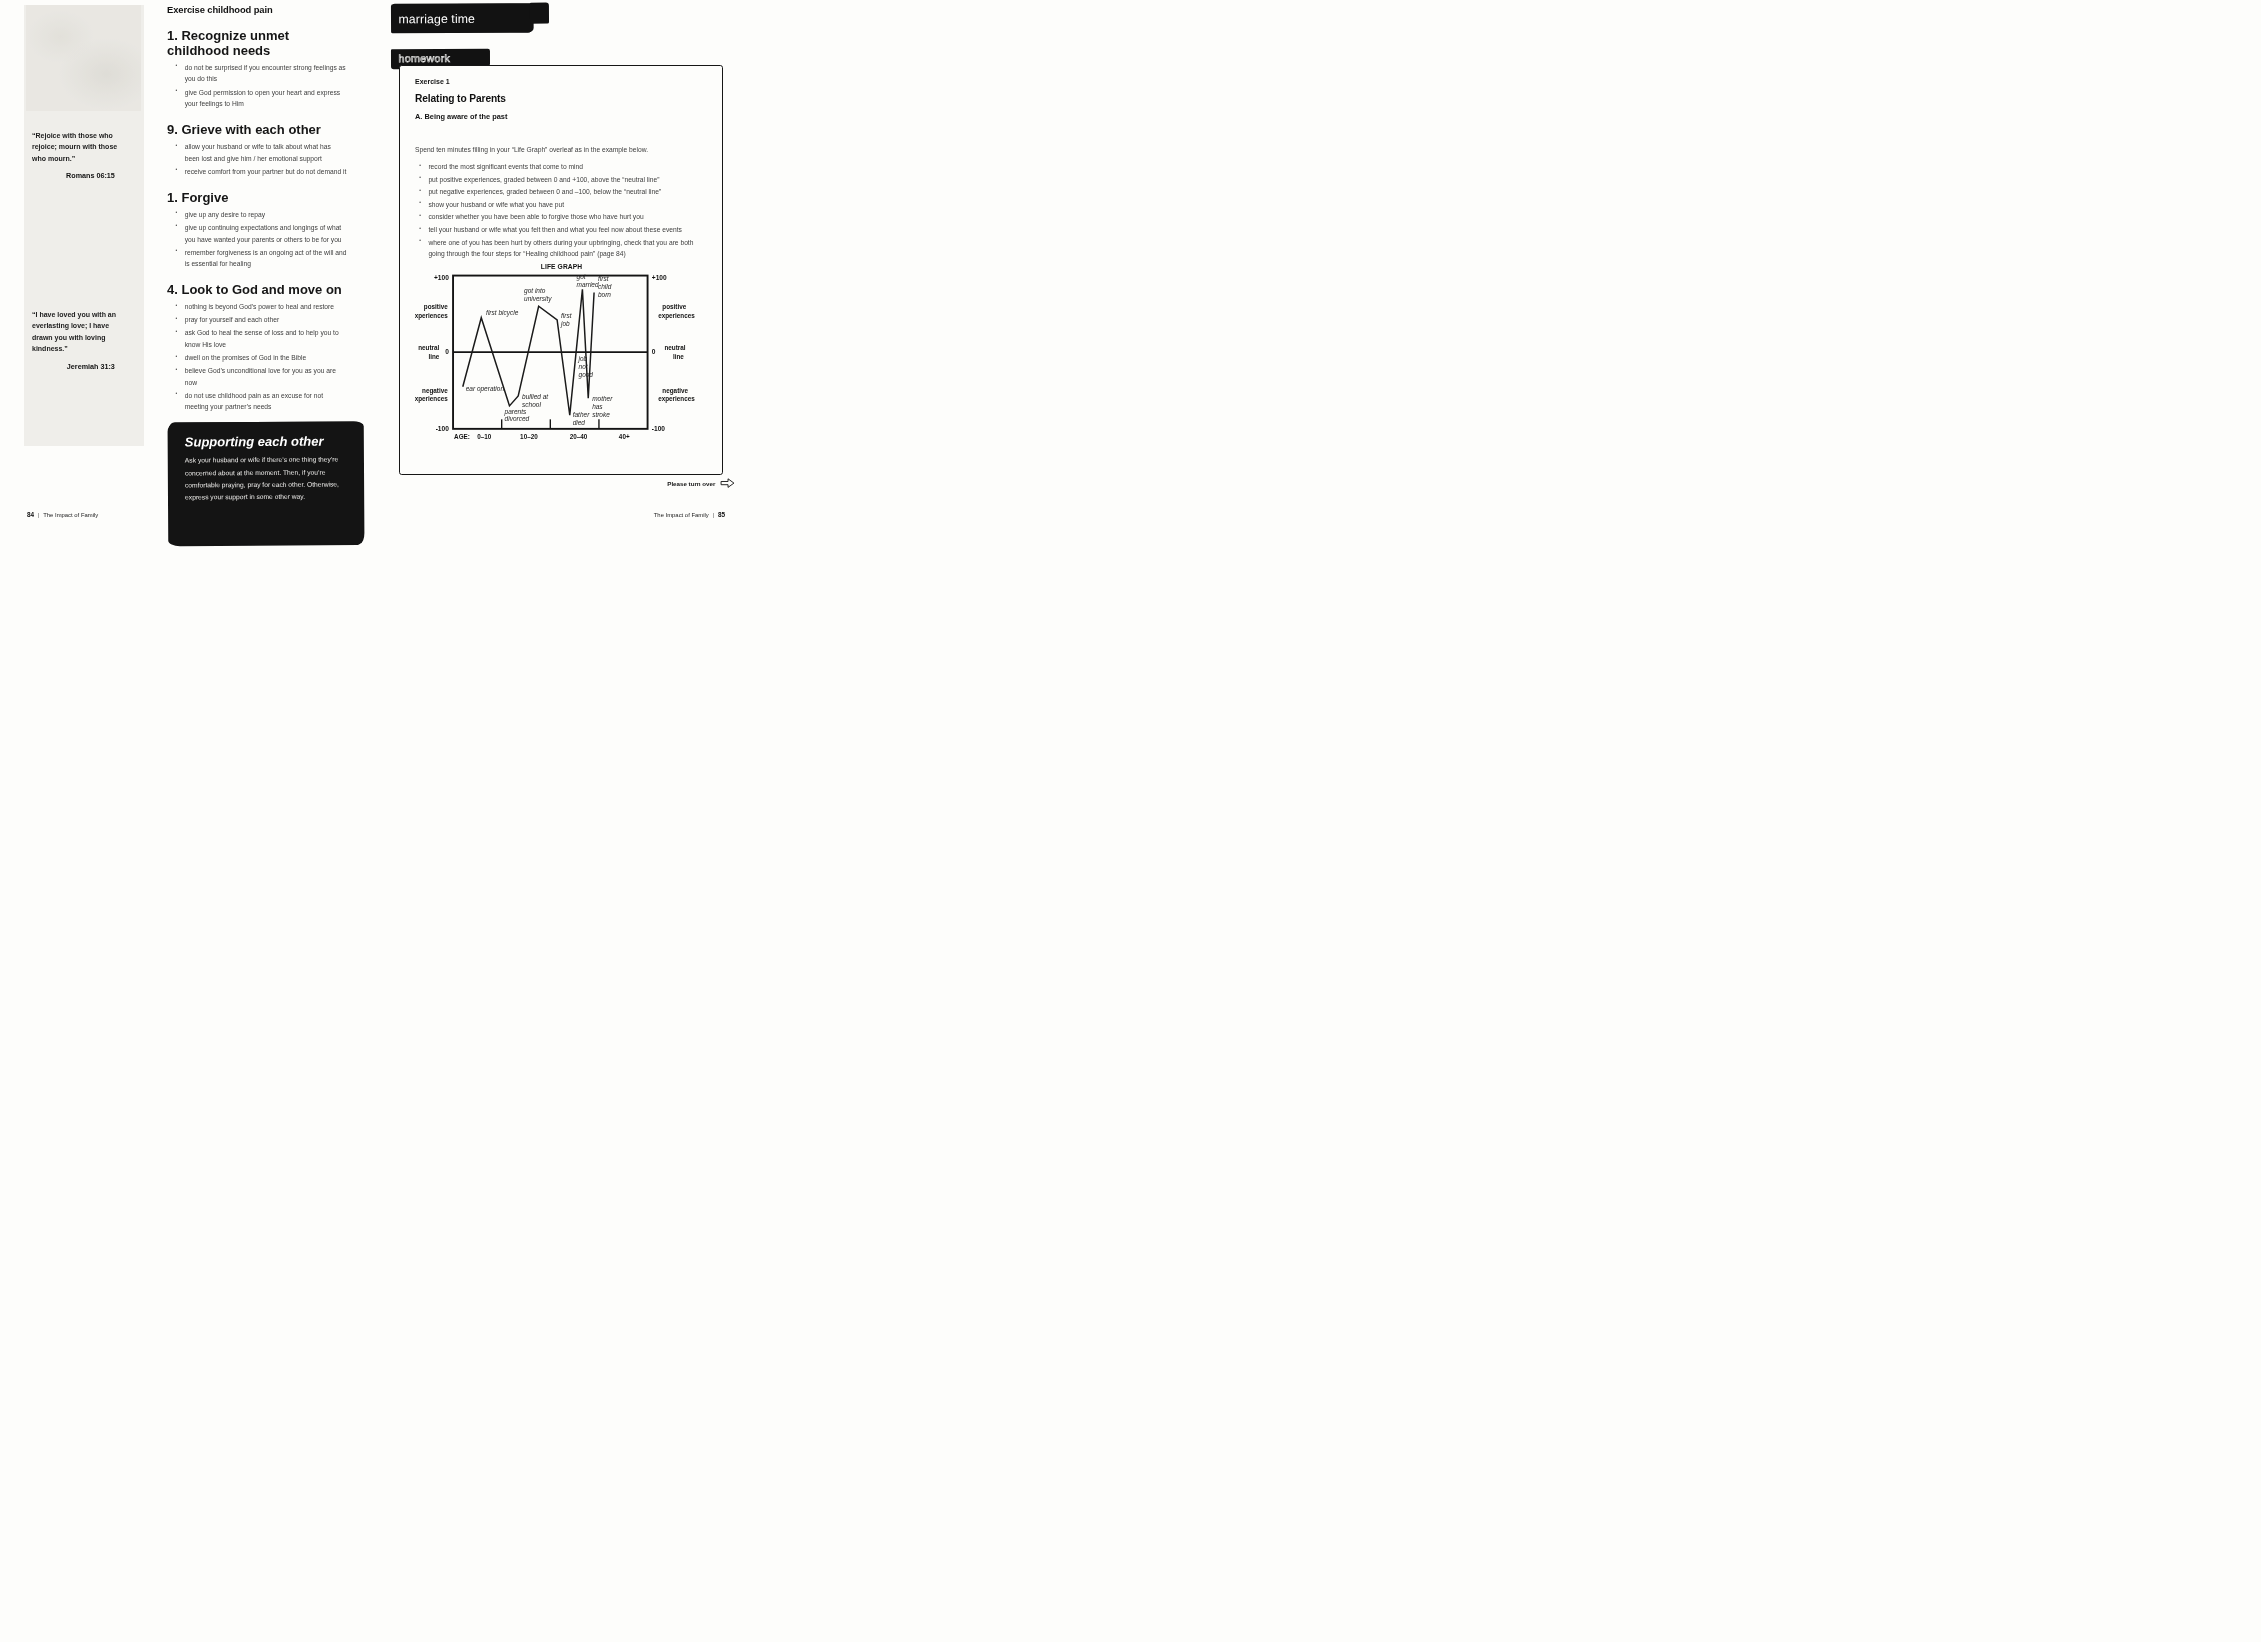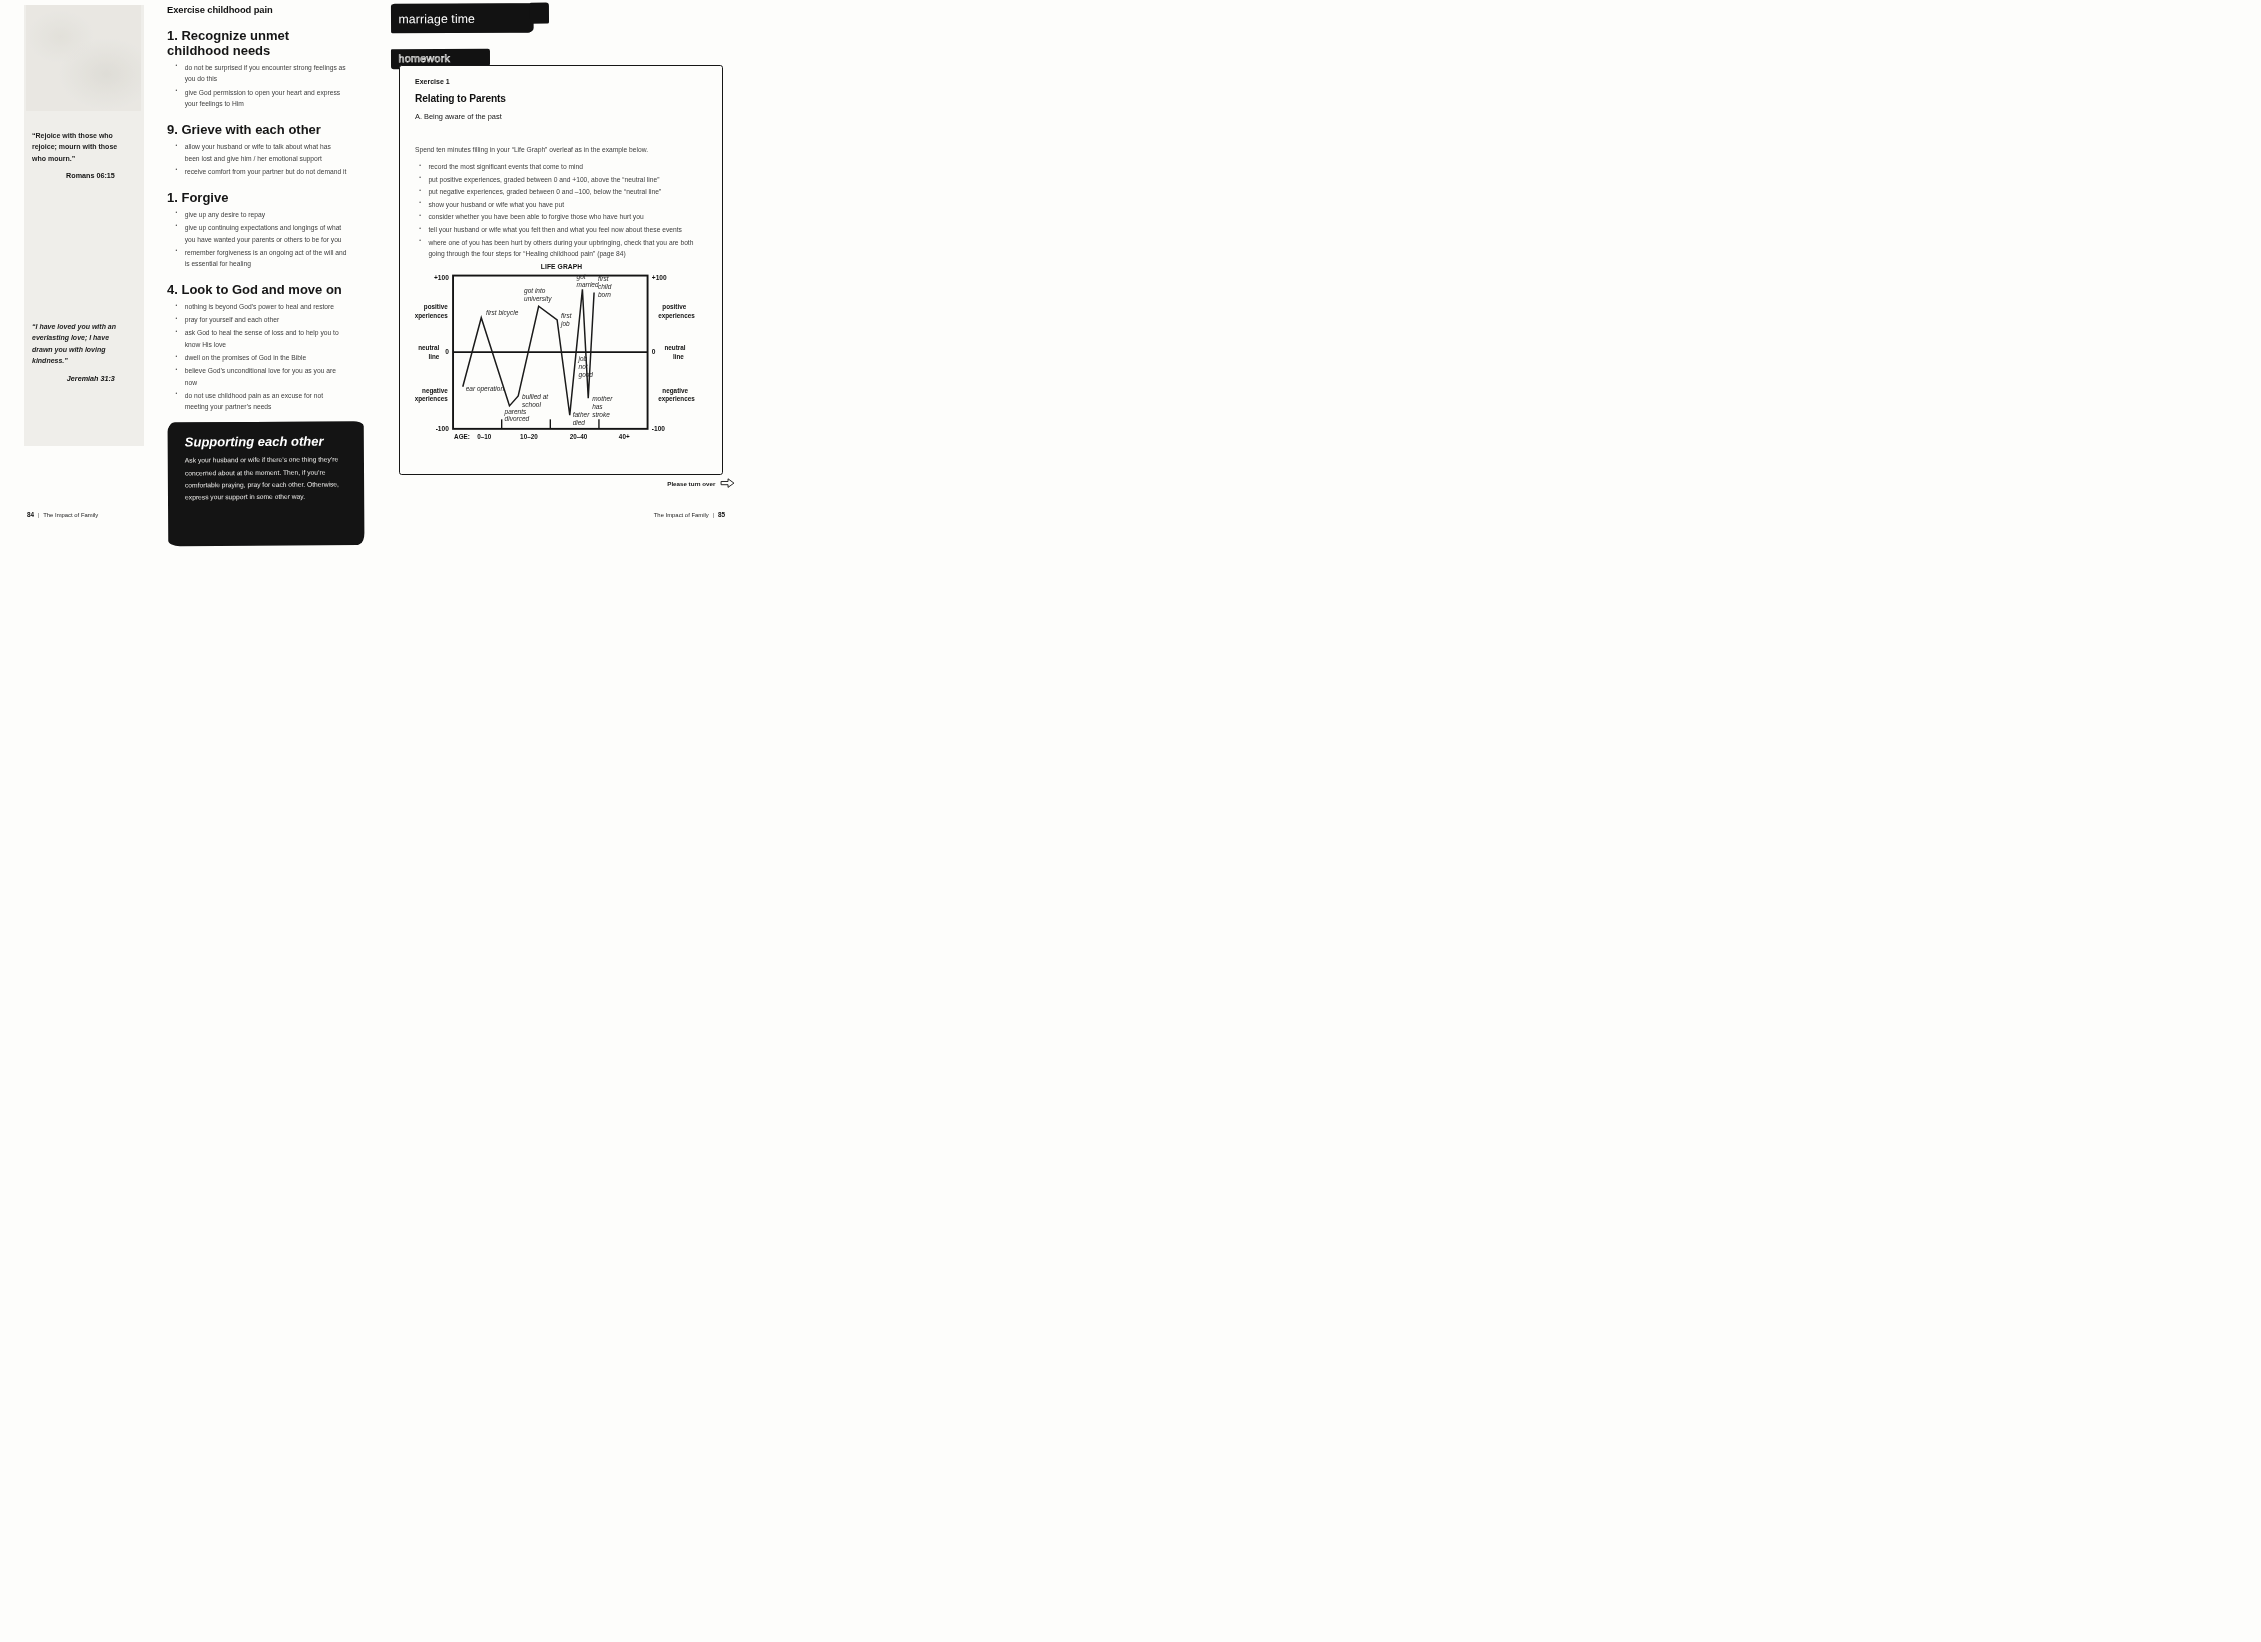--- a/index.html
+++ b/index.html
@@ -15,21 +15,21 @@
     background:
       radial-gradient(48px 38px at 30% 30%, #dddbd4 0%, rgba(221,219,212,0) 70%),
       radial-gradient(64px 48px at 70% 65%, #d8d6cf 0%, rgba(216,214,207,0) 75%),
       #e7e5e0;
     opacity:.7;
   }
   .margin-quote{position:absolute;left:32px;width:86px;}
   .margin-quote .q-text{font-size:7px;font-weight:700;line-height:1.62;color:#1c1c1c;}
   .margin-quote .q-ref{margin-top:7.5px;font-size:7.2px;font-weight:700;color:#111;text-align:right;padding-right:3.2px;}
   #quote-1{top:130px;}
-  #quote-2{top:321px;font-style:italic;}
+  #quote-2{top:309px;}
 
   .left-main{position:absolute;left:167px;top:4.3px;width:180px;}
   .page-heading{font-size:9.4px;font-weight:700;color:#121212;letter-spacing:-0.1px;margin:0 0 5.4px 0;}
   .section{margin-top:12.3px;}
   .section-title{font-size:13px;font-weight:700;color:#151515;margin:0 0 4.3px 0;}
   ul.dots{list-style:none;margin:0;padding:0 0 0 7.5px;}
   ul.dots li{
     position:relative;padding-left:10.2px;margin:0 0 1.6px 0;
     font-size:6.7px;line-height:1.72;color:#3d3d3d;
   }
@@ -66,21 +66,21 @@
     color:#121212;-webkit-text-stroke:0.6px #ededec;
     border-radius:1.1px 2.1px 5.4px 2.7px;transform:rotate(-.2deg);
   }
   .exercise-box{
     position:absolute;left:399px;top:65px;width:324px;height:410px;box-sizing:border-box;
     border:1.3px solid #161616;border-radius:2.7px;background:#fdfdfb;
     padding:11.8px 14px 5.4px 15px;
   }
   .ex-kicker{font-size:7px;font-weight:700;color:#141414;margin:0 0 8.6px 0;}
   .ex-title{font-size:10.2px;font-weight:700;color:#0f0f0f;letter-spacing:-0.1px;margin:0 0 7.5px 0;}
-  .ex-subtitle{font-size:7.4px;font-weight:400;color:#141414;margin:0 0 24px 0;}
+  .ex-subtitle{font-size:7.4px;font-weight:700;color:#141414;margin:0 0 24px 0;}
   .ex-intro{font-size:6.7px;color:#3d3d3d;line-height:1.6;margin:0 0 5.4px 0;}
   .exercise-box ul.dots{padding-left:3.2px;}
   .exercise-box ul.dots li{margin-bottom:1.1px;}
 
   .chart-wrap{margin-top:3.2px;}
   .chart-title{text-align:center;font-size:6.7px;font-weight:700;color:#111;margin:2.1px 0 0 0;letter-spacing:0.1px;}
   #life-graph{display:block;margin:0 auto;}
   #life-graph text{font-family:"Liberation Sans","DejaVu Sans",sans-serif;}
   .turn-over{position:absolute;right:19.3px;top:478px;display:flex;align-items:center;gap:4.3px;
     font-size:6.2px;font-weight:700;color:#141414;}

